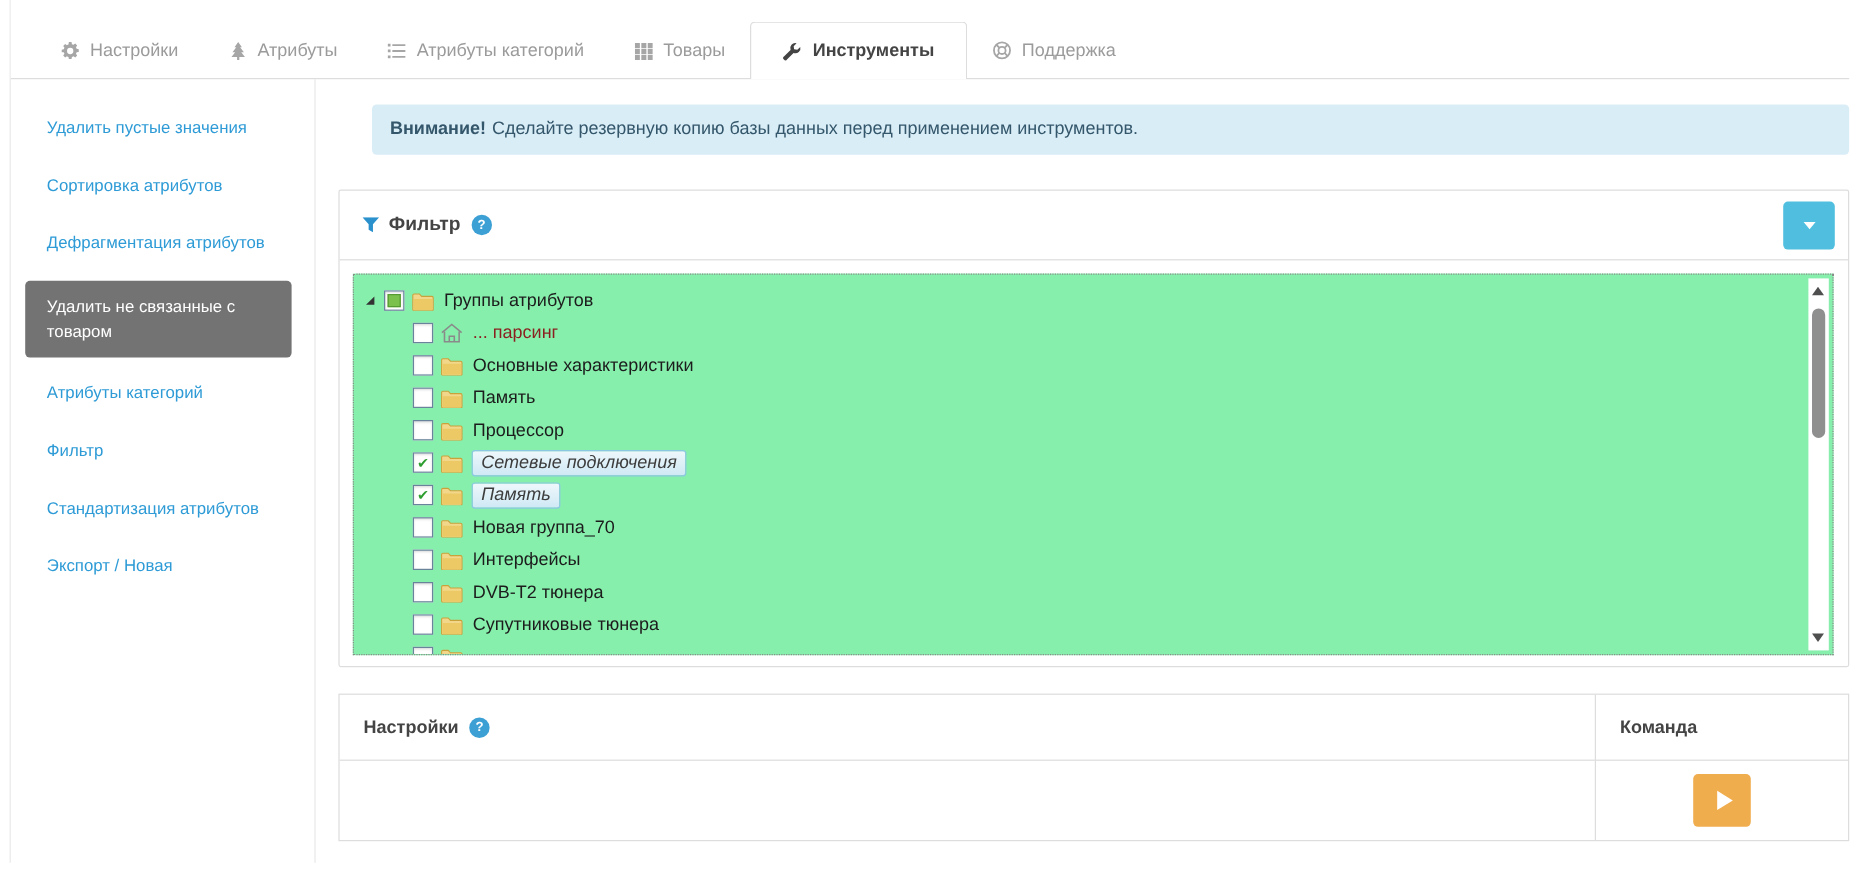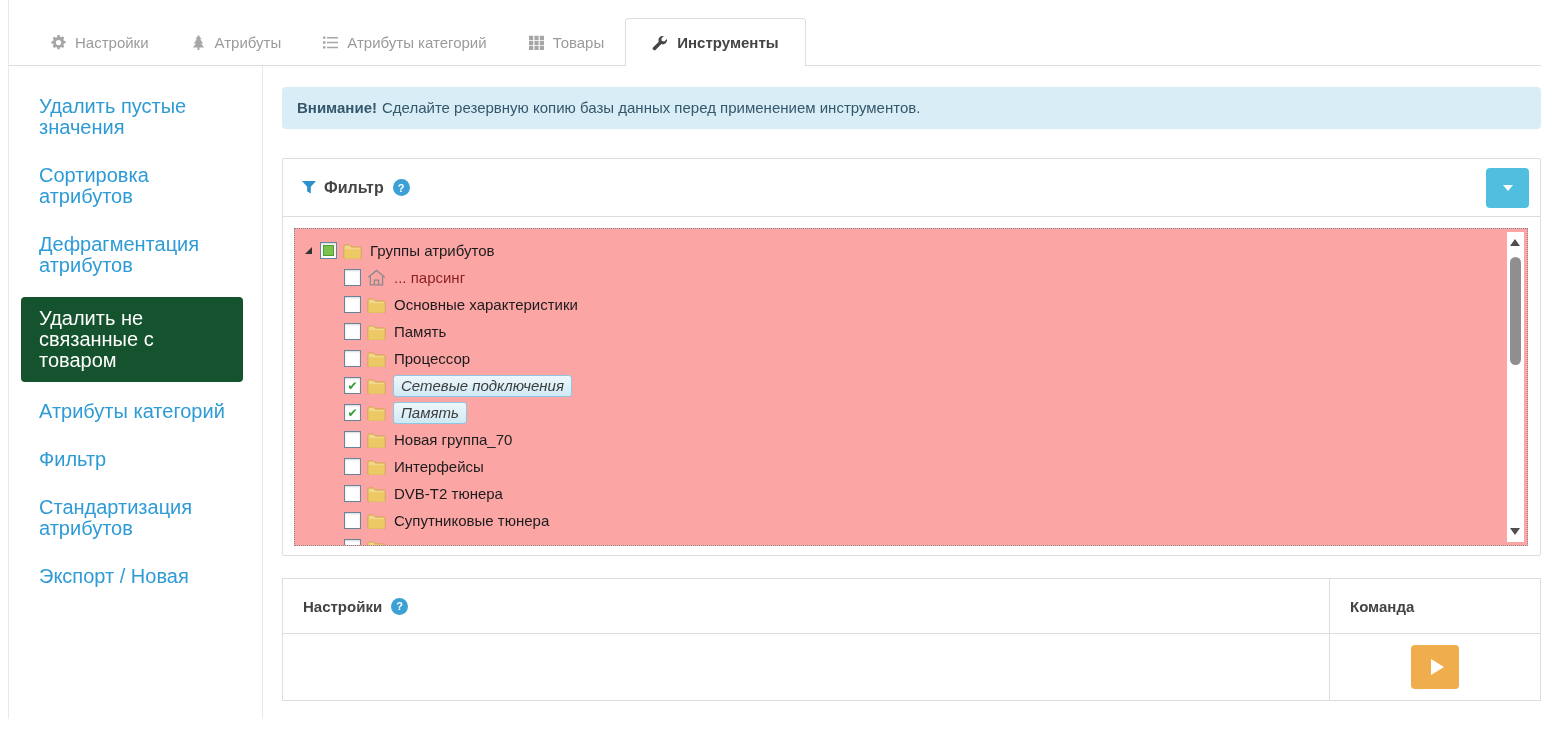--- a/index.html
+++ b/index.html
@@ -15,46 +15,46 @@
     display:flex;align-items:flex-end;padding-left:21px;box-sizing:border-box;background:#fff;}
   .tab{display:flex;align-items:center;gap:9px;height:46px;padding:0 21px;font-size:15px;color:#9b9b9b;cursor:pointer;white-space:nowrap;}
   .tab .ticon{display:inline-flex;color:#a6a6a6;}
   .tab.active{background:#fff;border:1px solid #ddd;border-bottom:none;border-radius:4px 4px 0 0;
     color:#444;font-weight:bold;height:47px;margin-bottom:-1px;padding:0 26px;}
   .tab.active .ticon{color:#444;}
 
   
   .sidebar{position:absolute;left:9px;top:66px;width:254px;height:653px;border-right:1px solid #e8e8e8;
     box-sizing:border-box;padding:30px 19px 0 12px;}
-  .side-item{display:block;font-size:20px;line-height:21px;color:#2e9bd6;margin-bottom:27px;
+  .side-item{display:block;font-size:14px;line-height:21px;color:#2e9bd6;margin-bottom:27px;
     padding-left:18px;cursor:pointer;}
-  .side-item.active{background:#14532d;color:#fff;border-radius:4px;
+  .side-item.active{background:#737373;color:#fff;border-radius:4px;
     padding:11px 14px 11px 18px;margin-top:-6px;margin-bottom:19px;}
 
   
   .main{position:absolute;left:282px;top:66px;width:1259px;}
   .alert{margin-top:21px;background:#d9edf7;border-radius:4px;padding:11px 15px;
-    font-size:15px;color:#34576b;box-sizing:border-box;line-height:20px;}
+    font-size:15px;color:#34576b;box-sizing:border-box;line-height:20px;margin-left:28px;}
   .alert b{margin-right:5px;}
 
   
   .panel{margin-top:29px;border:1px solid #ddd;background:#fff;border-radius:2px;}
   .panel-header{height:58px;display:flex;align-items:center;padding:0 11px 0 19px;
     border-bottom:1px solid #ddd;box-sizing:border-box;}
   .funnel{color:#2a91cd;display:inline-flex;margin-right:8px;}
   .panel-title{font-size:16px;font-weight:bold;color:#444;margin-right:9px;}
   .qicon{width:17px;height:17px;border-radius:50%;background:#3da0d5;color:#fff;font-size:11px;
     font-weight:bold;display:inline-flex;align-items:center;justify-content:center;cursor:pointer;flex:none;}
   .collapse-btn{margin-left:auto;width:43px;height:40px;background:#50bfdf;border:none;border-radius:4px;
     display:flex;align-items:center;justify-content:center;cursor:pointer;}
   .caret-down{width:0;height:0;border-left:5px solid transparent;border-right:5px solid transparent;border-top:6px solid #fff;}
 
   .panel-body{padding:11px 12px 9px 11px;}
   .tree-box{border:1px dotted #8a8a8a;height:318px;overflow:hidden;position:relative;
-    padding:8px 0 0 10px;box-sizing:border-box;background:#fca5a5;}
+    padding:8px 0 0 10px;box-sizing:border-box;background:#86efac;}
 
   .trow{height:27px;display:flex;align-items:center;font-size:15px;color:#1c1c1c;white-space:nowrap;}
   .t-arrow{width:15px;display:flex;align-items:center;cursor:pointer;flex:none;}
   .t-arrow i{display:block;width:0;height:0;border-left:7px solid transparent;border-bottom:7px solid #333;}
   .t-indent{width:39px;flex:none;}
   .cb{width:17px;height:17px;border:1px solid #69839c;background:#fff;box-sizing:border-box;margin-right:6px;
     flex:none;display:flex;align-items:center;justify-content:center;cursor:pointer;
     box-shadow:inset 0 1px 2px rgba(0,0,0,.15);}
   .cb-ind::after{content:"";width:11px;height:11px;background:#7bc14e;border:1px solid #559a33;display:block;box-sizing:border-box;}
   .cb-check::after{content:"\2714";color:#2f9e31;font-size:12px;line-height:1;}
@@ -120,20 +120,30 @@
       <span>Товары</span>
     </div>
     <div class="tab active">
       <span class="ticon">
         <svg width="16" height="16" viewBox="0 0 16 16" fill="currentColor">
           <path d="M14.9 4.1a4.2 4.2 0 0 1-5.6 5L4 14.4a1.8 1.8 0 1 1-2.5-2.5l5.3-5.2a4.2 4.2 0 0 1 5-5.6L9.4 3.5l.4 2.6 2.6.4z"></path>
         </svg>
       </span>
       <span>Инструменты</span>
     </div>
+    <div class="tab">
+      <span class="ticon">
+        <svg width="16" height="16" viewBox="0 0 16 16" fill="none" stroke="currentColor" stroke-width="1.5">
+          <circle cx="8" cy="8" r="6.7"></circle>
+          <circle cx="8" cy="8" r="3"></circle>
+          <path d="M3.3 3.3l2.6 2.6M12.7 3.3l-2.6 2.6M3.3 12.7l2.6-2.6M12.7 12.7l-2.6-2.6"></path>
+        </svg>
+      </span>
+      <span>Поддержка</span>
+    </div>
   </div>
 
 <nav class="sidebar" id="sidebar">
     <a class="side-item">Удалить пустые значения</a>
     <a class="side-item">Сортировка атрибутов</a>
     <a class="side-item">Дефрагментация атрибутов</a>
     <a class="side-item active">Удалить не связанные с товаром</a>
     <a class="side-item">Атрибуты категорий</a>
     <a class="side-item">Фильтр</a>
     <a class="side-item">Стандартизация атрибутов</a>

